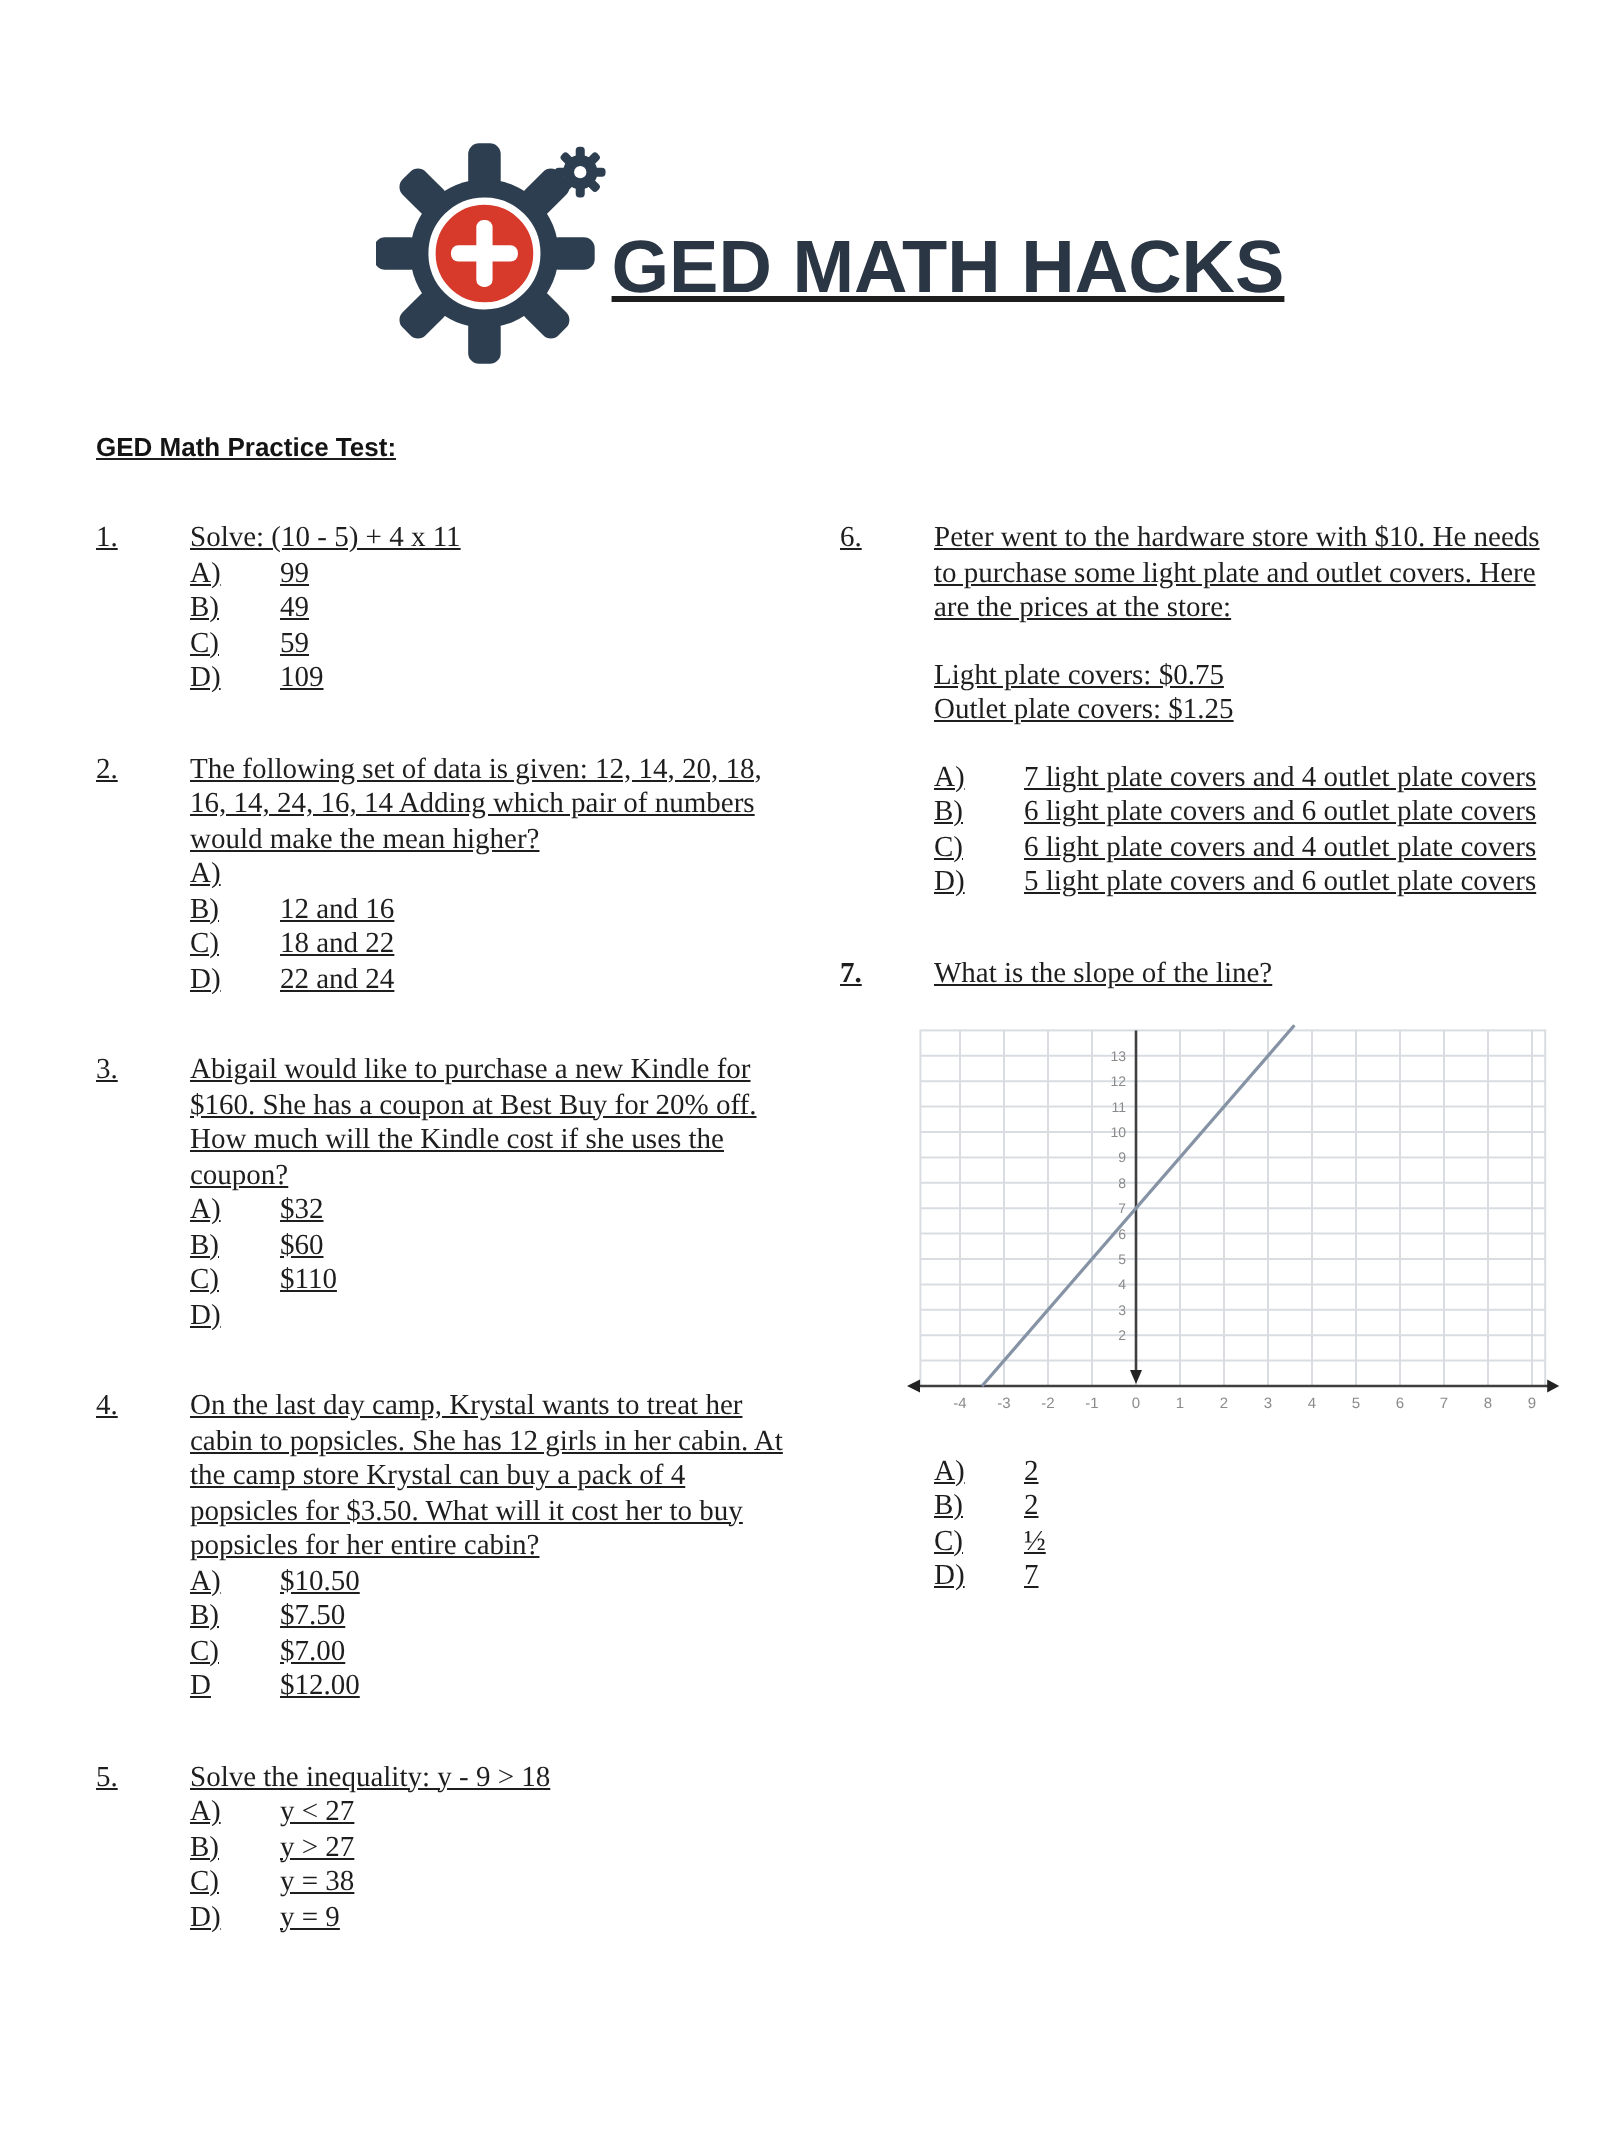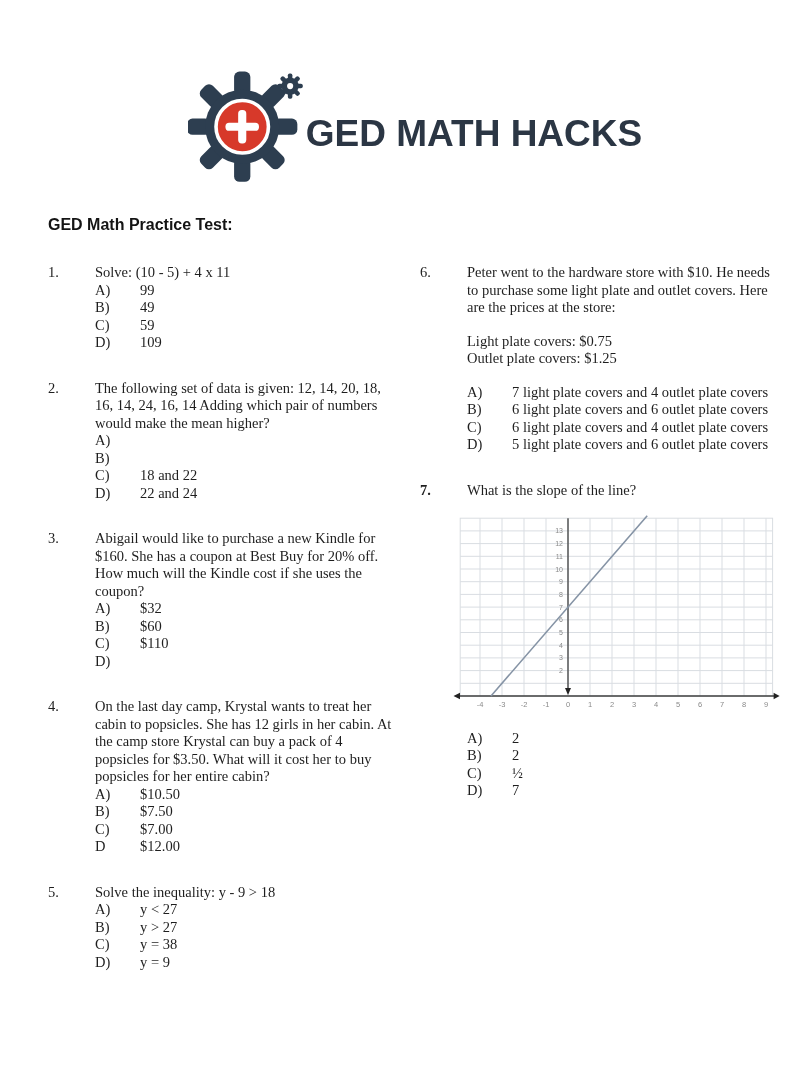--- a/index.html
+++ b/index.html
@@ -1,28 +1,28 @@
 <!DOCTYPE html>
 <html><head>
 <meta charset="utf-8">
 <style>
   html,body{margin:0;padding:0;}
   body{
     width:800px;height:1066px;background:#ffffff;overflow:hidden;
     font-family:"Liberation Serif", serif;color:#1e1e1e;
   }
-  .page{width:800px;height:1066px;position:relative;}
+  .page{width:800px;height:1066px;position:relative;text-decoration:underline;}
   .logo{display:flex;align-items:center;justify-content:center;padding-top:68px;margin-left:30px;}
   .logo svg{display:block;}
   .logo-text{
     font-family:"Liberation Sans", sans-serif;font-weight:700;font-size:37px;
     letter-spacing:0px;margin-left:-4px;margin-top:10px;
   }
   .heading{
-    font-family:"Liberation Sans", sans-serif;font-weight:700;font-size:16px;
+    font-family:"Liberation Sans", sans-serif;font-weight:700;font-size:13px;
     color:#141414;margin:26px 0 0 48px;
   }
   .cols{display:flex;margin-top:30px;padding:0 20px 0 48px;gap:22px;}
   .col-left{width:350px;flex:none;}
   .col-right{flex:1;min-width:0;}
   .question{display:flex;margin-bottom:28px;font-size:14.5px;line-height:17.5px;}
   .qnum{width:47px;flex:none;}
   .qnum.bold{font-weight:700;}
   .qbody{flex:1;min-width:0;}
   .qpara{margin:0;}
@@ -107,20 +107,21 @@
         <div class="question">
           <div class="qnum">2.</div>
           <div class="qbody">
             <div class="qpara">The following set of data is given: 12, 14, 20, 18, 16, 14, 24, 16, 14 Adding which pair of numbers would make the mean higher?</div>
             <div class="opts">
               <div class="opt">
                 <span class="optl">A)</span>
               </div>
               <div class="opt">
                 <span class="optl">B)</span>
+                <span class="optt">12 and 16</span>
               </div>
               <div class="opt">
                 <span class="optl">C)</span>
                 <span class="optt">18 and 22</span>
               </div>
               <div class="opt">
                 <span class="optl">D)</span>
                 <span class="optt">22 and 24</span>
               </div>
             </div>

